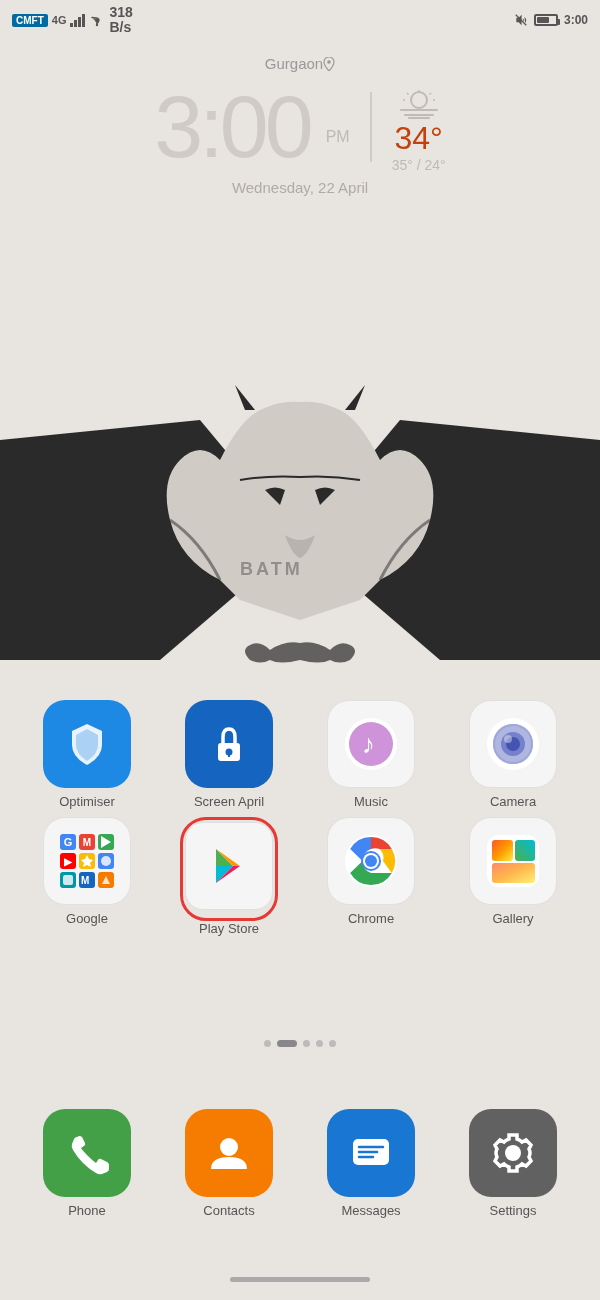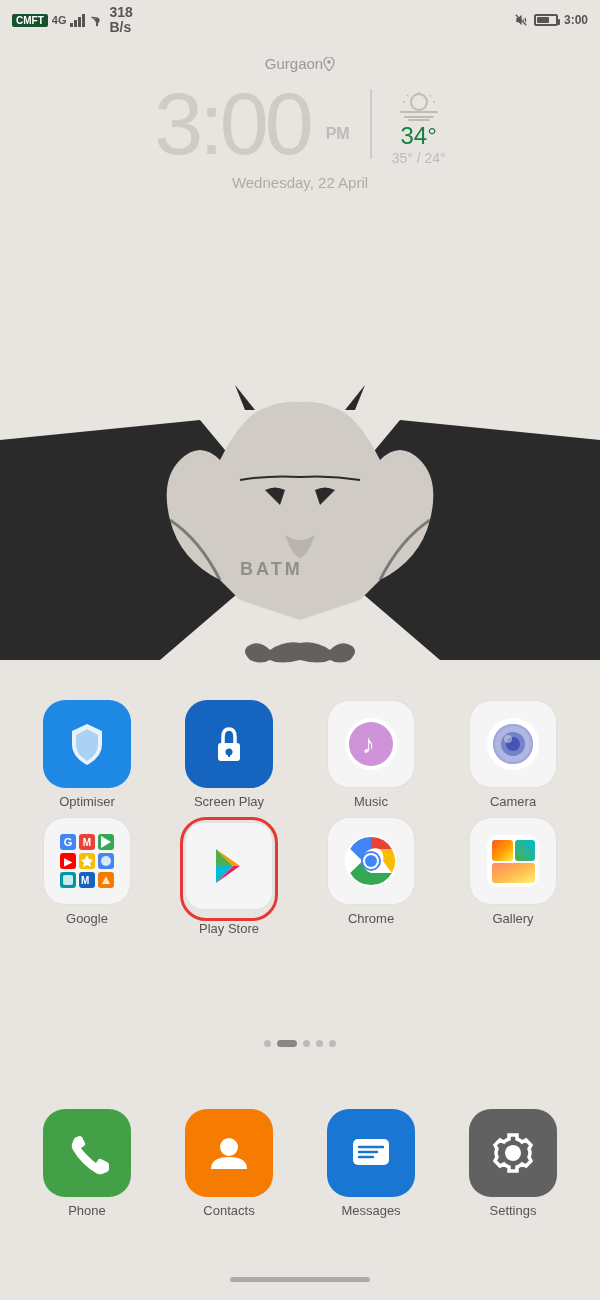--- a/index.html
+++ b/index.html
@@ -94,32 +94,32 @@
     .clock-time {
       font-size: 88px;
       font-weight: 100;
       color: #d0cbc5;
       letter-spacing: -4px;
       line-height: 1;
     }
     .clock-pm {
       font-size: 16px;
       color: #bbb;
-      font-weight: 700;
+      font-weight: 400;
       margin-top: 20px;
     }
     .weather-area {
       display: flex;
       flex-direction: column;
       align-items: center;
       margin-top: 10px;
     }
     .weather-temp {
-      font-size: 24px;
-      color: #15803d;
+      font-size: 32px;
+      color: #c2410c;
       font-weight: 300;
     }
     .weather-range {
       font-size: 14px;
       color: #bbb;
       font-weight: 300;
     }
     .date-row {
       color: #b0aba5;
       font-size: 15px;
@@ -240,21 +240,21 @@
       font-weight: bold;
     }
   </style>
 </head>
 <body>
 
 <div class="wallpaper"></div>
 
 <div class="status-bar">
   <div class="status-left">
-    <span style="font-size:10px;background:#14532d;color:white;padding:1px 4px;border-radius:2px;">CMFT</span>
+    <span style="font-size:10px;background:#0369a1;color:white;padding:1px 4px;border-radius:2px;">CMFT</span>
     <span>4G</span>
     <div class="signal-bars">
       <span style="height:4px"></span>
       <span style="height:7px"></span>
       <span style="height:10px"></span>
       <span style="height:13px"></span>
     </div>
     <svg width="16" height="14" viewBox="0 0 16 14">
       <path d="M8 10.5 L10.5 7.5 Q8 5.5 5.5 7.5 Z" fill="#555"></path>
       <path d="M8 10.5 Q11.5 6 5 6" fill="none" stroke="#555" stroke-width="1.5" stroke-linecap="round"></path>
@@ -360,21 +360,21 @@
 
     <div class="app-item">
       <div class="app-icon-wrapper icon-blue2">
         <svg width="50" height="50" viewBox="0 0 50 50">
           <rect x="14" y="24" width="22" height="18" rx="3" fill="white"></rect>
           <path d="M19 24 L19 18 Q19 10 25 10 Q31 10 31 18 L31 24" fill="none" stroke="white" stroke-width="3.5" stroke-linecap="round"></path>
           <circle cx="25" cy="33" r="3.5" fill="#1565c0"></circle>
           <line x1="25" y1="33" x2="25" y2="38" stroke="#1565c0" stroke-width="2"></line>
         </svg>
       </div>
-      <span class="app-label">Screen Play</span>
+      <span class="app-label">Screen April</span>
     </div>
 
     <div class="app-item">
       <div class="app-icon-wrapper icon-white">
         <svg width="54" height="54" viewBox="0 0 54 54">
           <circle cx="27" cy="27" r="26" fill="white"></circle>
           <circle cx="27" cy="27" r="22" fill="#ce93d8"></circle>
           <text x="18" y="36" font-size="26" fill="white">♪</text>
         </svg>
       </div>

